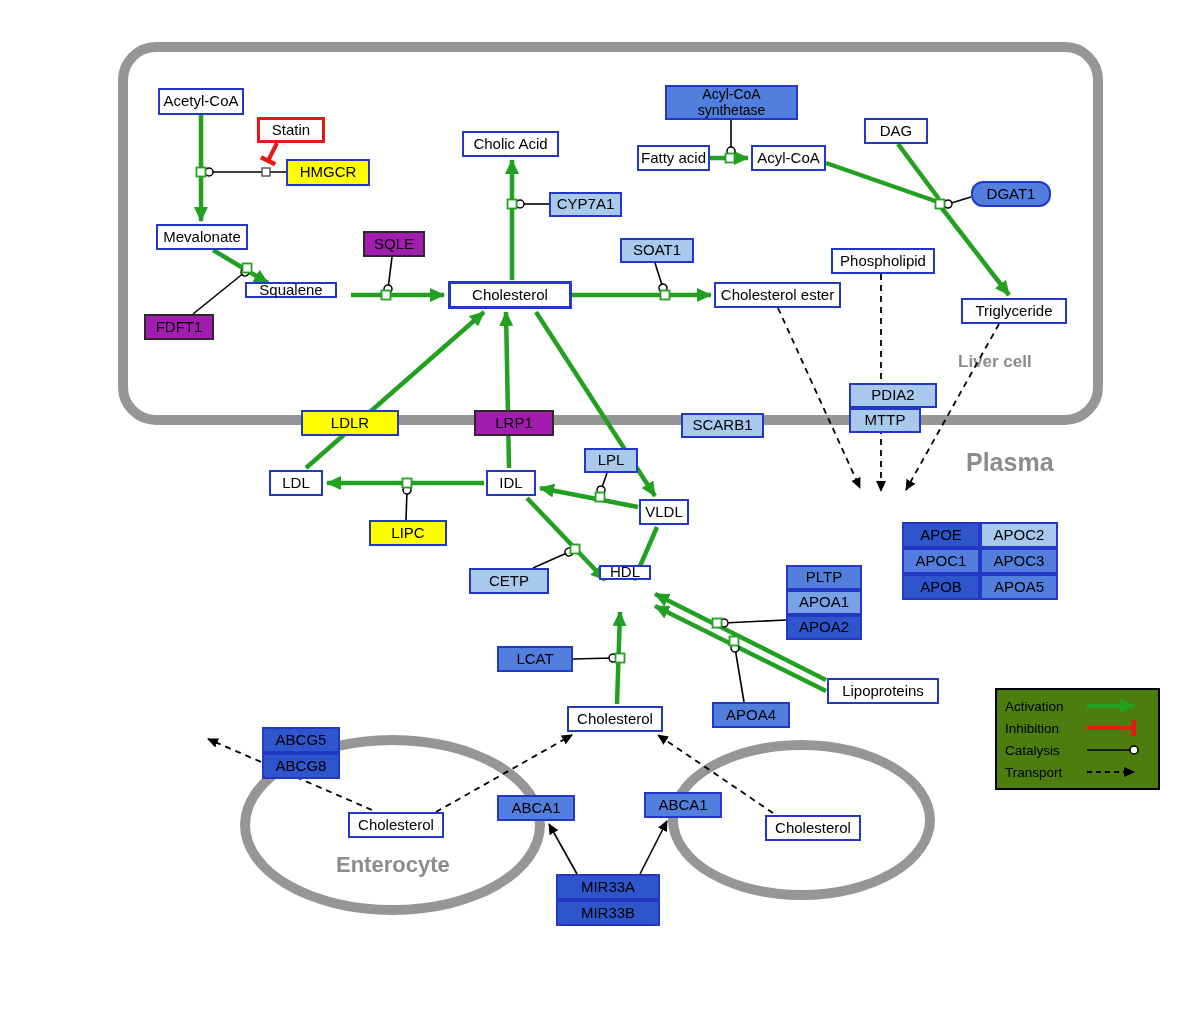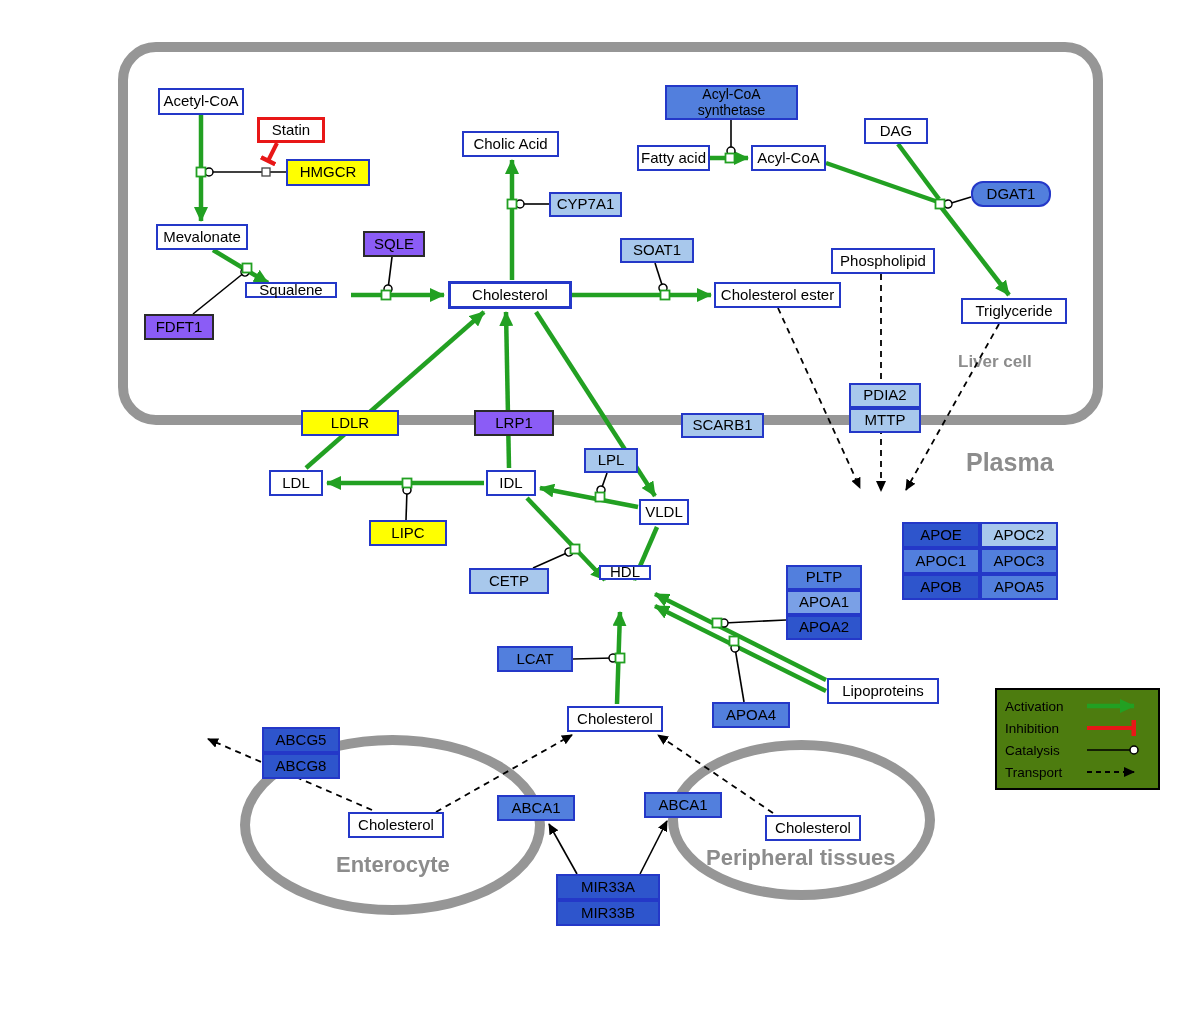--- a/index.html
+++ b/index.html
@@ -9,21 +9,21 @@
   .rounded{border-radius:38px;}
   .ellipse{border-radius:50%;}
   .comp-label{position:absolute;font-weight:bold;color:#8c8c8c;z-index:6;white-space:nowrap;}
   .node{position:absolute;display:flex;align-items:center;justify-content:center;text-align:center;
         box-sizing:border-box;background:#fff;color:#000;font-size:15px;line-height:1.08;
         white-space:pre-line;z-index:30;cursor:default;}
   .metabolite{border:2px solid #2438c8;}
   .bold{border-width:3px;}
   .statin{border:3px solid #e81717;}
   .yellow{background:#ffff00;border:2px solid #2438c8;}
-  .paleyellow{background:#8b5cf6;border:2px solid #2a2a2a;}
+  .paleyellow{background:#a21caf;border:2px solid #2a2a2a;}
   .lightblue{background:#a8c8ec;border:2px solid #2438c8;}
   .midblue{background:#7aa0e6;border:2px solid #2438c8;}
   .medblue{background:#527fdd;border:2px solid #2438c8;}
   .darkblue{background:#2e55cc;border:2px solid #2438c8;}
   #edge-svg{position:absolute;left:0;top:0;z-index:10;pointer-events:none;}
   .legend{position:absolute;background:#4d7c0f;border:2px solid #000;z-index:40;box-sizing:border-box;
           display:flex;flex-direction:column;justify-content:space-around;padding:4px 8px;}
   .legend-row{display:flex;align-items:center;justify-content:space-between;height:22px;}
   .leg-label{font-size:13.5px;color:#000;}
 </style>
@@ -32,21 +32,20 @@
 
 <div id="canvas">
 
   <div class="compartment rounded" style="left:118px;top:42px;width:985px;height:383px;"></div>
   <div class="compartment ellipse" style="left:240px;top:735px;width:305px;height:180px;"></div>
   <div class="compartment ellipse" style="left:668px;top:740px;width:267px;height:160px;"></div>
 
   <div class="comp-label" style="left:958px;top:352px;font-size:17px;">Liver cell</div>
   <div class="comp-label" style="left:966px;top:448px;font-size:25px;">Plasma</div>
   <div class="comp-label" style="left:336px;top:852px;font-size:22px;">Enterocyte</div>
-  <div class="comp-label" style="left:706px;top:845px;font-size:22px;">Peripheral tissues</div>
 
   <svg id="edge-svg" width="1200" height="1013">
     <defs>
       <marker id="m-act" markerUnits="userSpaceOnUse" markerWidth="16" markerHeight="14" refX="14" refY="7" orient="auto">
         <path d="M0,0 L15,7 L0,14 Z" fill="#22a022"></path>
       </marker>
       <marker id="m-arr" markerUnits="userSpaceOnUse" markerWidth="12" markerHeight="10" refX="10" refY="5" orient="auto">
         <path d="M0,0 L11,5 L0,10 Z" fill="#000000"></path>
       </marker>
       <marker id="m-tee" markerUnits="userSpaceOnUse" markerWidth="6" markerHeight="16" refX="3" refY="8" orient="auto">
@@ -136,21 +135,21 @@
 synthetase</div>
       <div class="node metabolite" style="left: 637px; top: 145px; width: 73px; height: 26px;">Fatty acid</div>
       <div class="node metabolite" style="left: 751px; top: 145px; width: 75px; height: 26px;">Acyl-CoA</div>
       <div class="node metabolite" style="left: 864px; top: 118px; width: 64px; height: 26px;">DAG</div>
       <div class="node medblue" style="left: 971px; top: 181px; width: 80px; height: 26px; border-radius: 12px;">DGAT1</div>
       <div class="node metabolite" style="left: 831px; top: 248px; width: 104px; height: 26px;">Phospholipid</div>
       <div class="node metabolite" style="left: 961px; top: 298px; width: 106px; height: 26px;">Triglyceride</div>
       <div class="node yellow" style="left: 301px; top: 410px; width: 98px; height: 26px;">LDLR</div>
       <div class="node paleyellow" style="left: 474px; top: 410px; width: 80px; height: 26px;">LRP1</div>
       <div class="node lightblue" style="left: 681px; top: 413px; width: 83px; height: 25px;">SCARB1</div>
-      <div class="node lightblue" style="left: 849px; top: 383px; width: 72px; height: 25px;">PDIA2</div>
+      <div class="node lightblue" style="left: 849px; top: 383px; width: 88px; height: 25px;">PDIA2</div>
       <div class="node lightblue" style="left: 849px; top: 408px; width: 72px; height: 25px;">MTTP</div>
       <div class="node metabolite" style="left: 269px; top: 470px; width: 54px; height: 26px;">LDL</div>
       <div class="node metabolite" style="left: 486px; top: 470px; width: 50px; height: 26px;">IDL</div>
       <div class="node lightblue" style="left: 584px; top: 448px; width: 54px; height: 25px;">LPL</div>
       <div class="node metabolite" style="left: 639px; top: 499px; width: 50px; height: 26px;">VLDL</div>
       <div class="node yellow" style="left: 369px; top: 520px; width: 78px; height: 26px;">LIPC</div>
       <div class="node lightblue" style="left: 469px; top: 568px; width: 80px; height: 26px;">CETP</div>
       <div class="node metabolite" style="left: 599px; top: 565px; width: 52px; height: 15px;">HDL</div>
       <div class="node medblue" style="left: 786px; top: 565px; width: 76px; height: 25px;">PLTP</div>
       <div class="node midblue" style="left: 786px; top: 590px; width: 76px; height: 25px;">APOA1</div>

